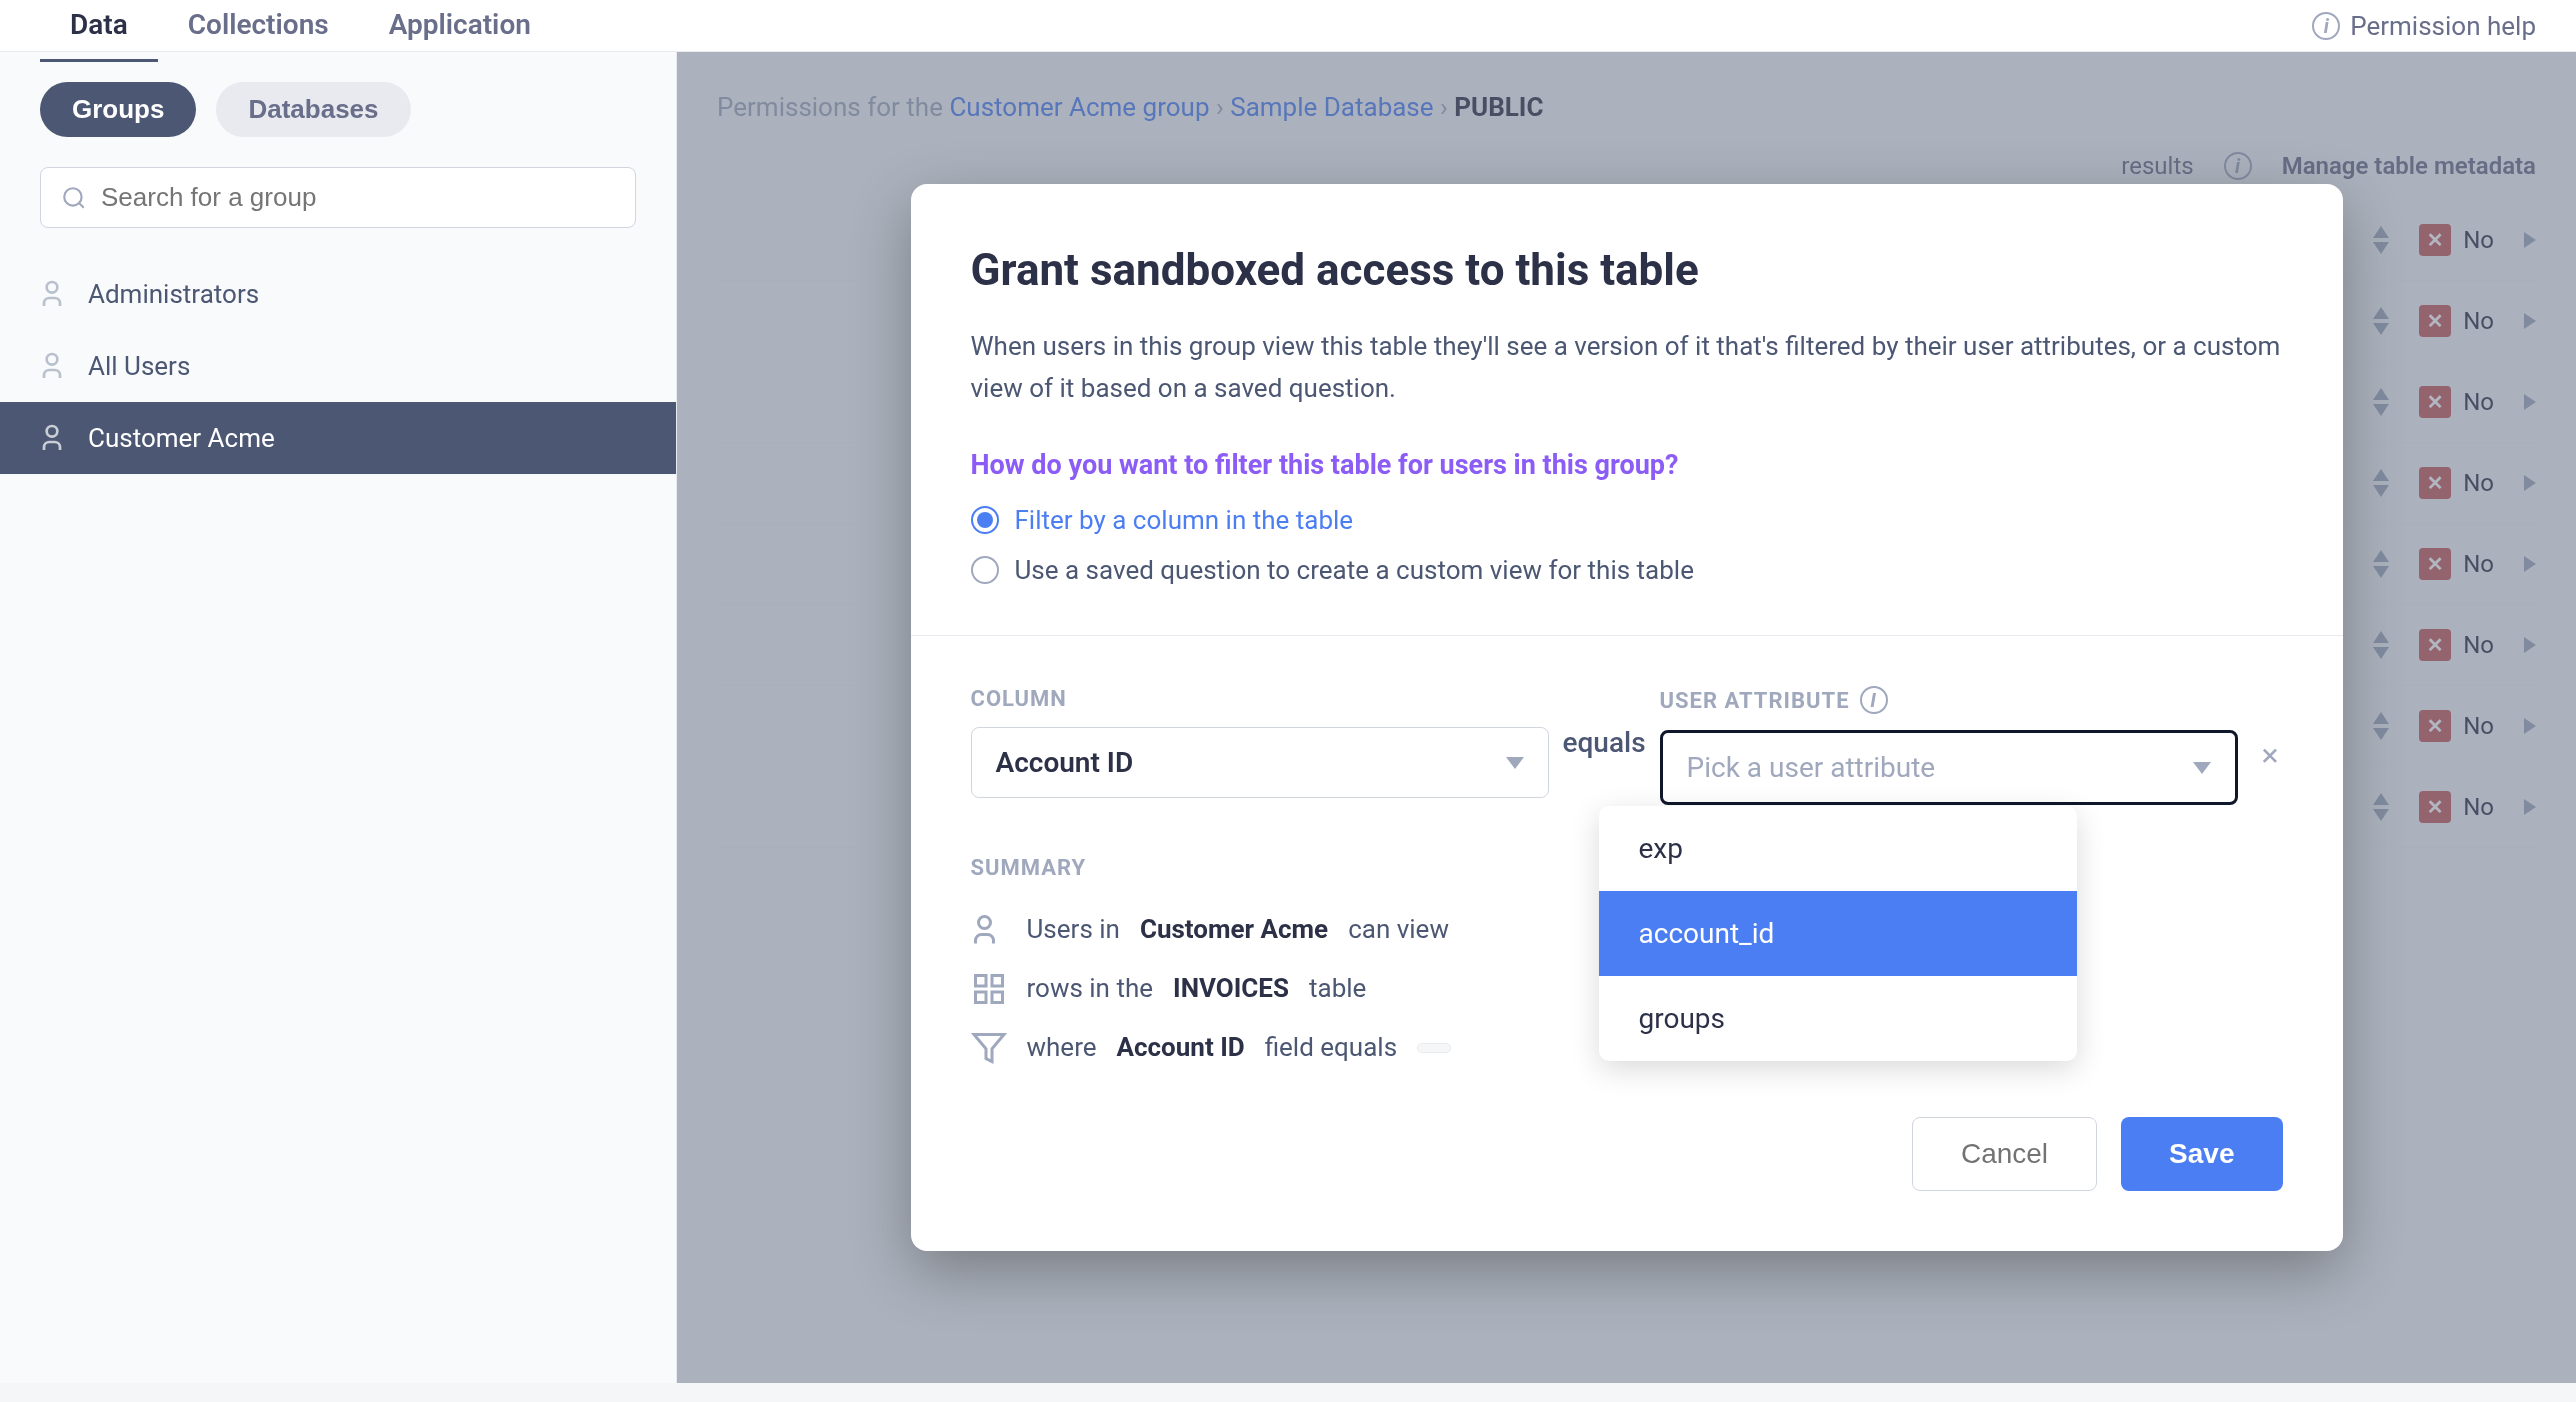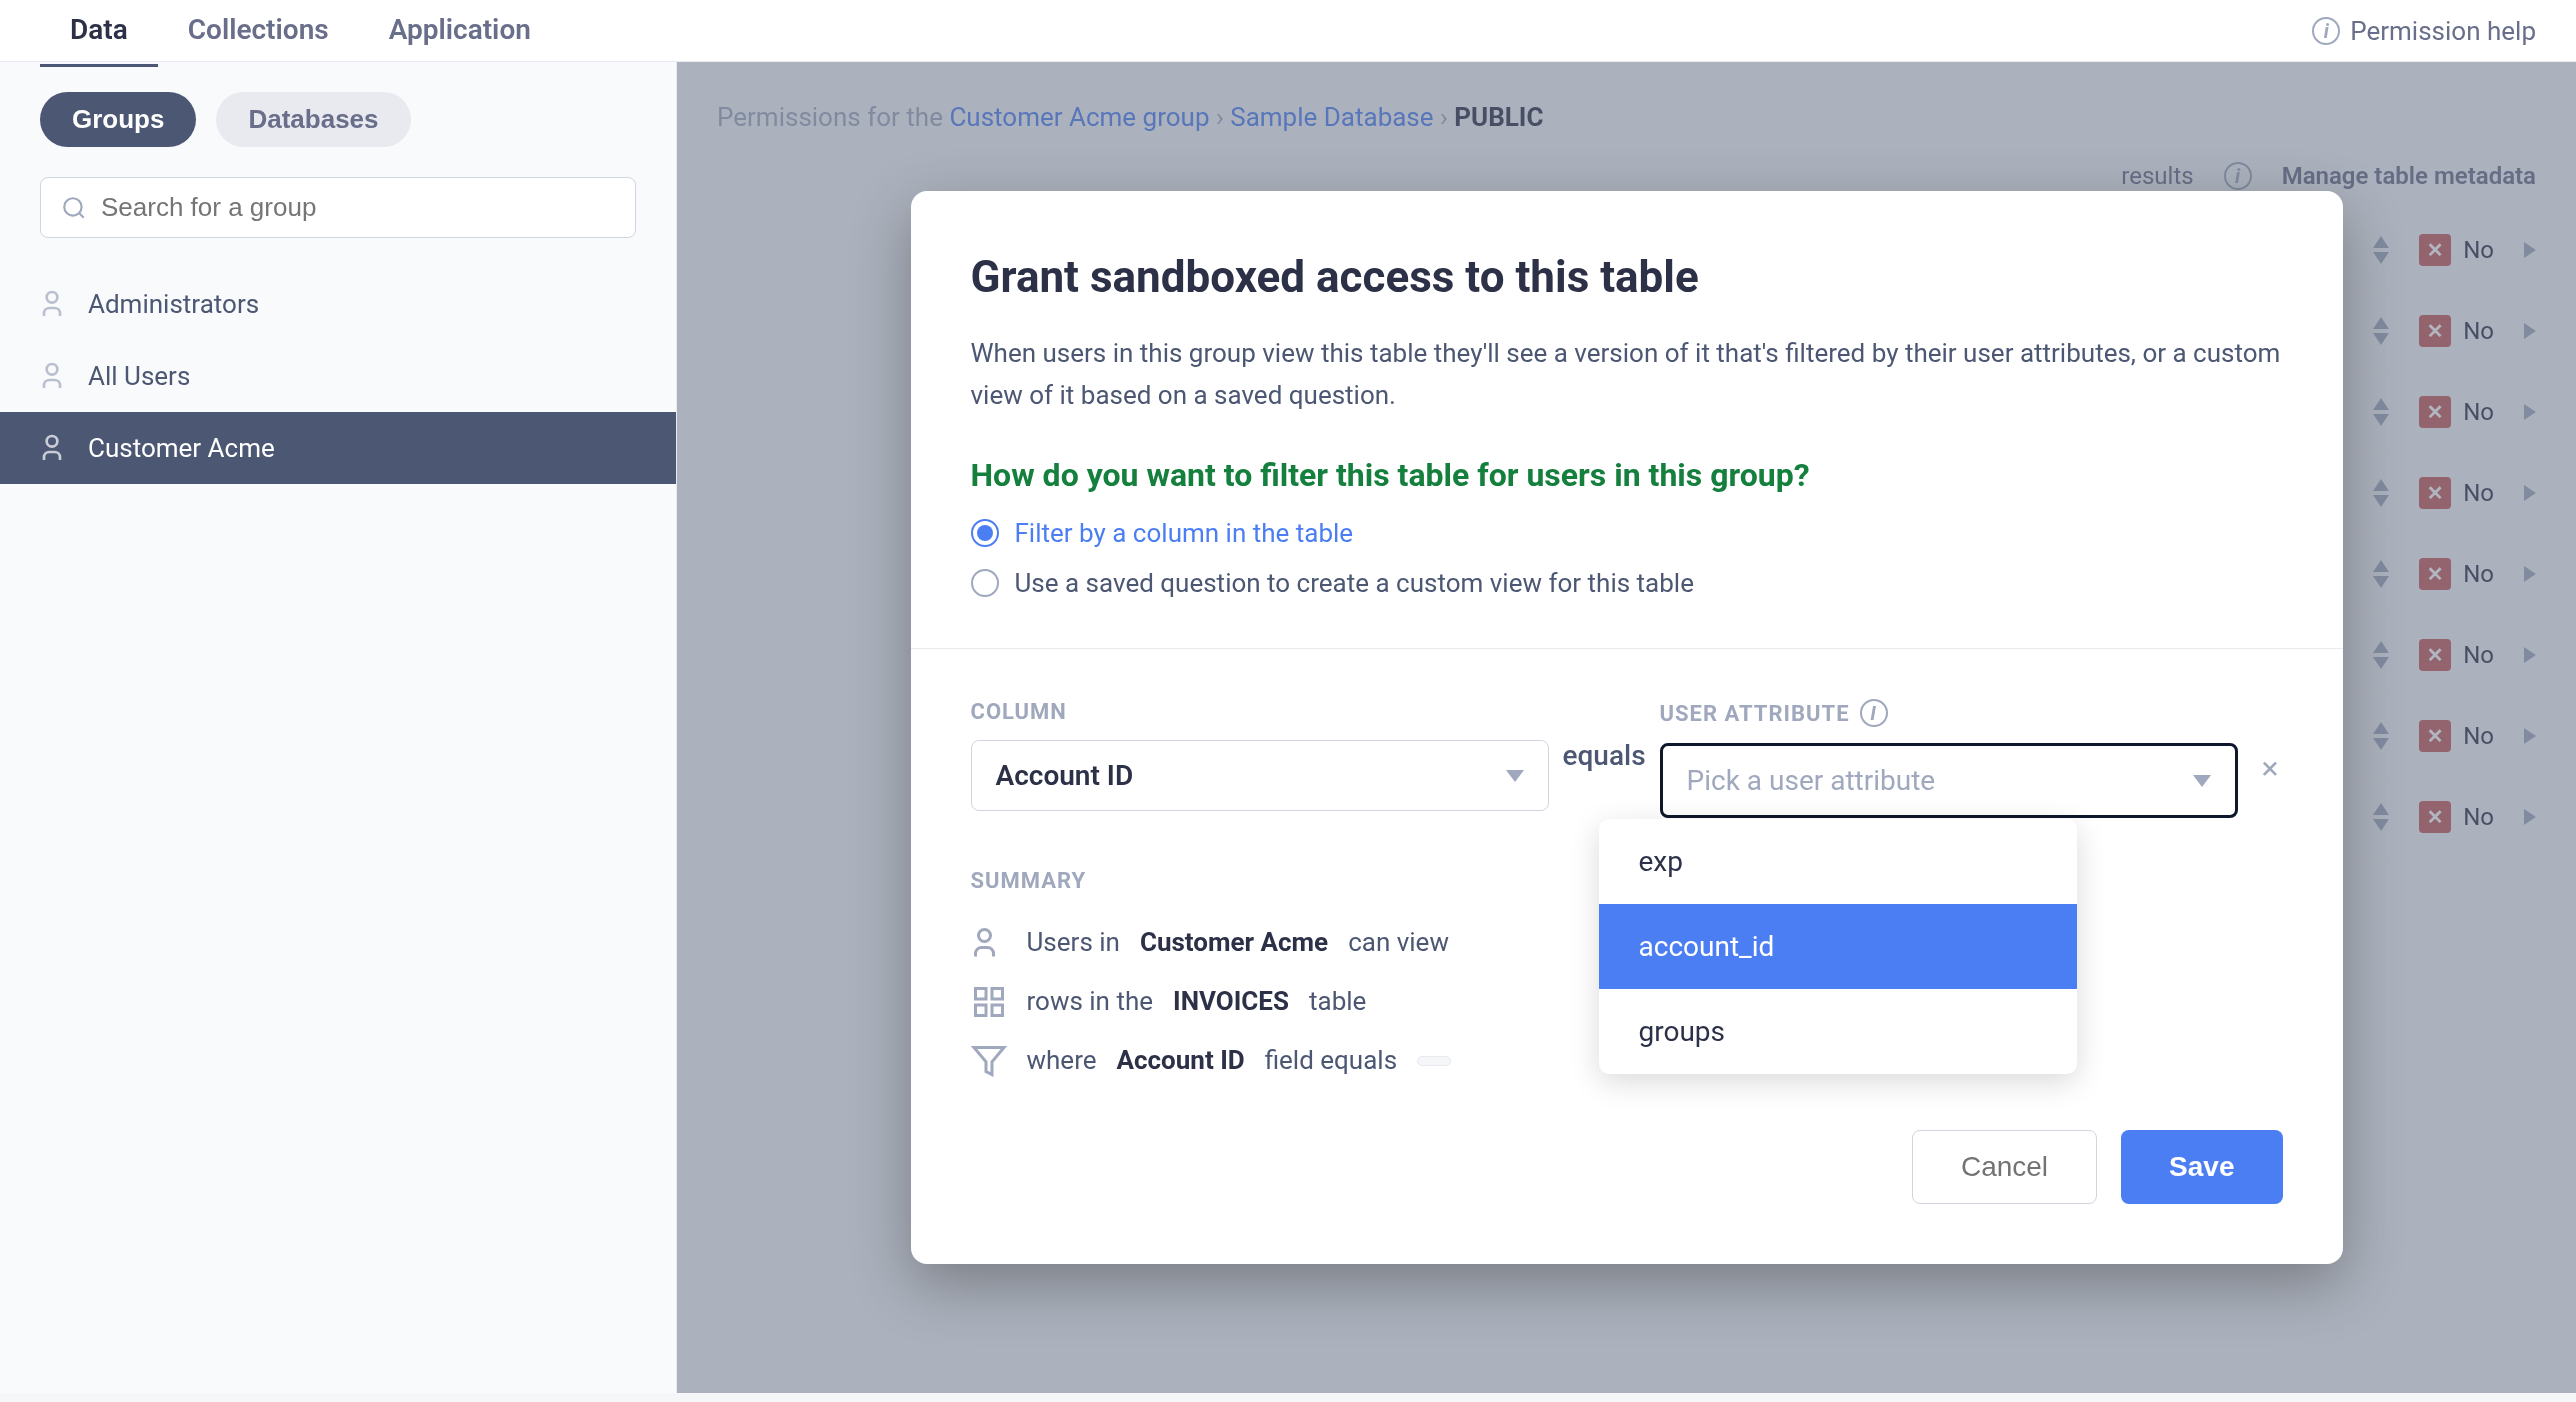--- a/index.html
+++ b/index.html
@@ -12,21 +12,21 @@
       position: relative;
     }
 
     
     .top-nav {
       display: flex;
       align-items: center;
       background: #fff;
       border-bottom: 1px solid #e8eaf0;
       padding: 0 40px;
-      height: 62px;
+      height: 52px;
       position: relative;
     }
     .nav-item {
       font-size: 28px;
       font-weight: 600;
       color: #696e8a;
       padding: 0 30px;
       height: 72px;
       display: flex;
       align-items: center;
@@ -230,23 +230,23 @@
       color: #2d3148;
       margin-bottom: 30px;
     }
     .modal-desc {
       font-size: 26px;
       color: #4c5773;
       line-height: 1.6;
       margin-bottom: 40px;
     }
     .filter-question {
-      font-size: 32px;
+      font-size: 27px;
       font-weight: 700;
-      color: #15803d;
+      color: #8b5cf6;
       margin-bottom: 24px;
     }
     .radio-group {
       display: flex;
       flex-direction: column;
       gap: 20px;
       margin-bottom: 50px;
       margin-top: 8px;
     }
     .radio-option {

